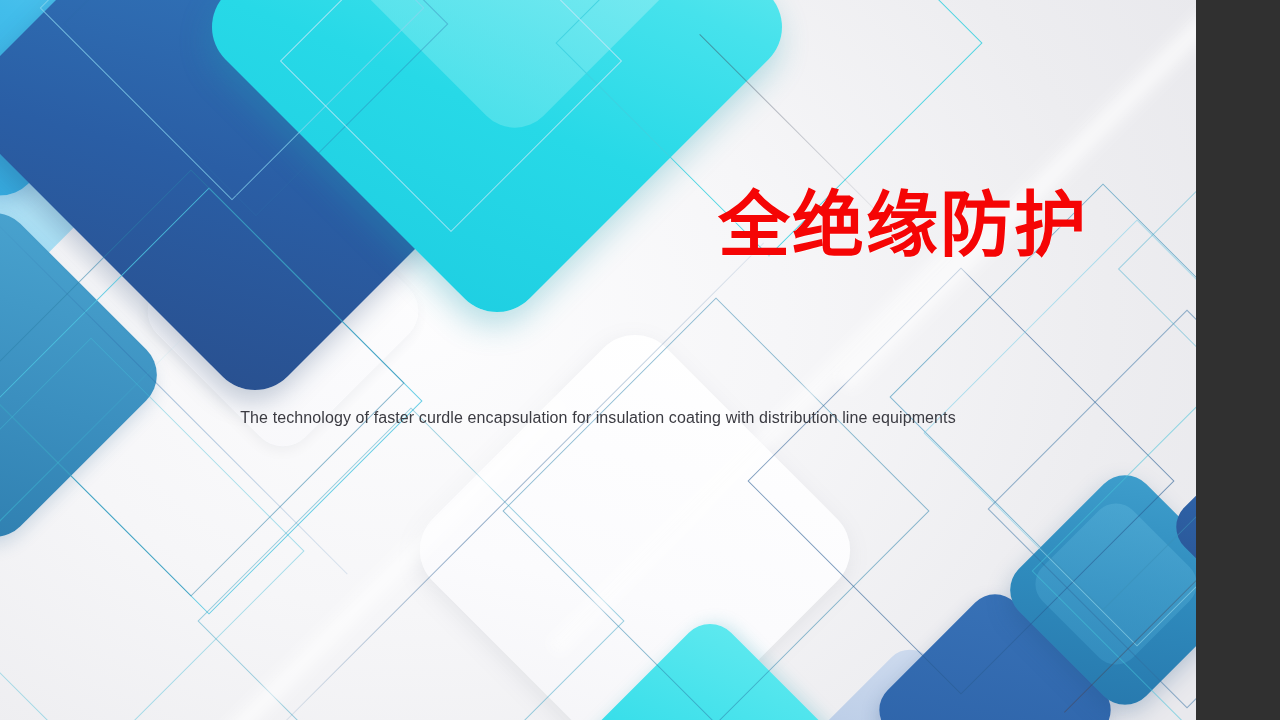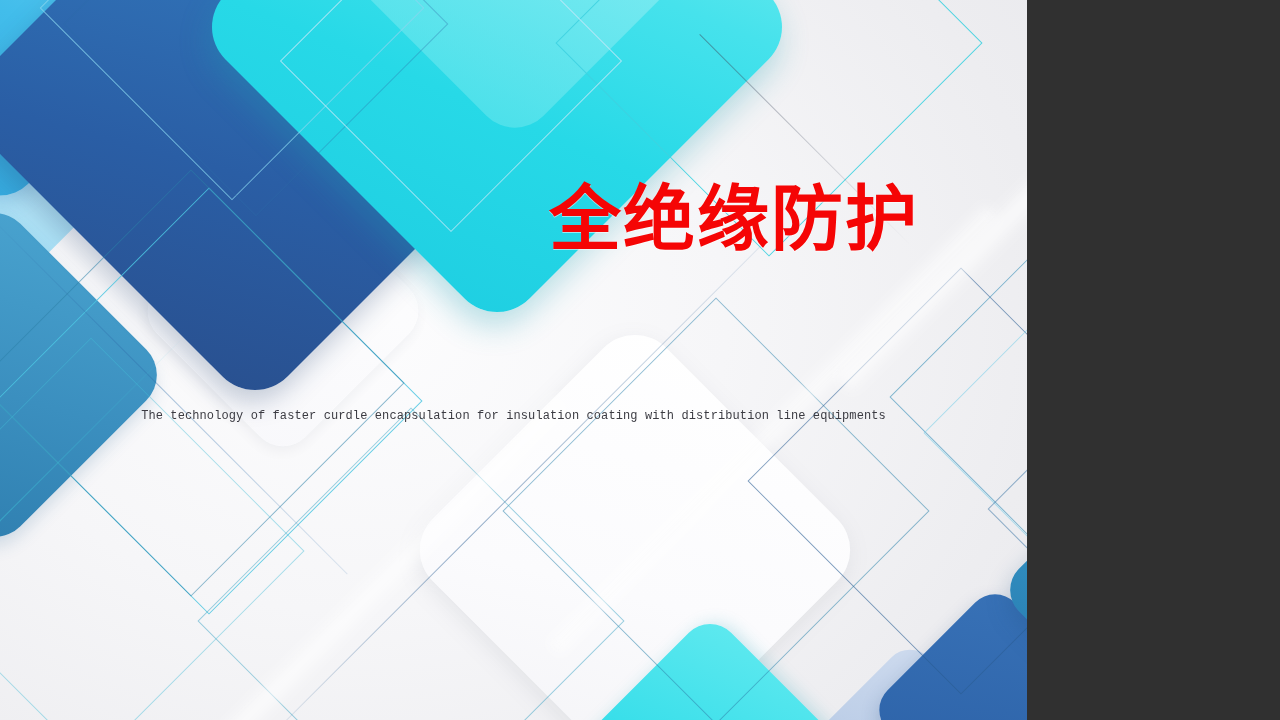--- a/index.html
+++ b/index.html
@@ -4,26 +4,26 @@
 <title>Presentation Title Slide</title>
 <style>
   html, body {
     margin: 0;
     padding: 0;
     background: #303030;
   }
 
   #slide {
     position: relative;
-    width: 1027px;
+    width: 1196px;
     height: 720px;
     overflow: hidden;
     background:
       radial-gradient(ellipse 900px 700px at 34% 44%, #fdfdfe 0%, #f6f6f8 42%, #ededf0 78%, #e9e9ed 100%);
-    font-family: Liberation Mono, monospace;
+    font-family: Liberation Sans, sans-serif;
     user-select: none;
   }
 
   
   .art {
     position: absolute;
     inset: 0;
     overflow: hidden;
     pointer-events: none;
   }
@@ -234,21 +234,21 @@
     background-clip: text;
     color: transparent;
     -webkit-text-fill-color: transparent;
   }
 
   .subtitle {
     position: absolute;
     left: 50%;
     transform: translateX(-50%);
     top: 409px;
-    font-size: 12px;
+    font-size: 16px;
     font-weight: 400;
     letter-spacing: .1px;
     color: #3b3b42;
     white-space: nowrap;
     text-align: center;
   }
 </style>
 </head>
 <body>
 

